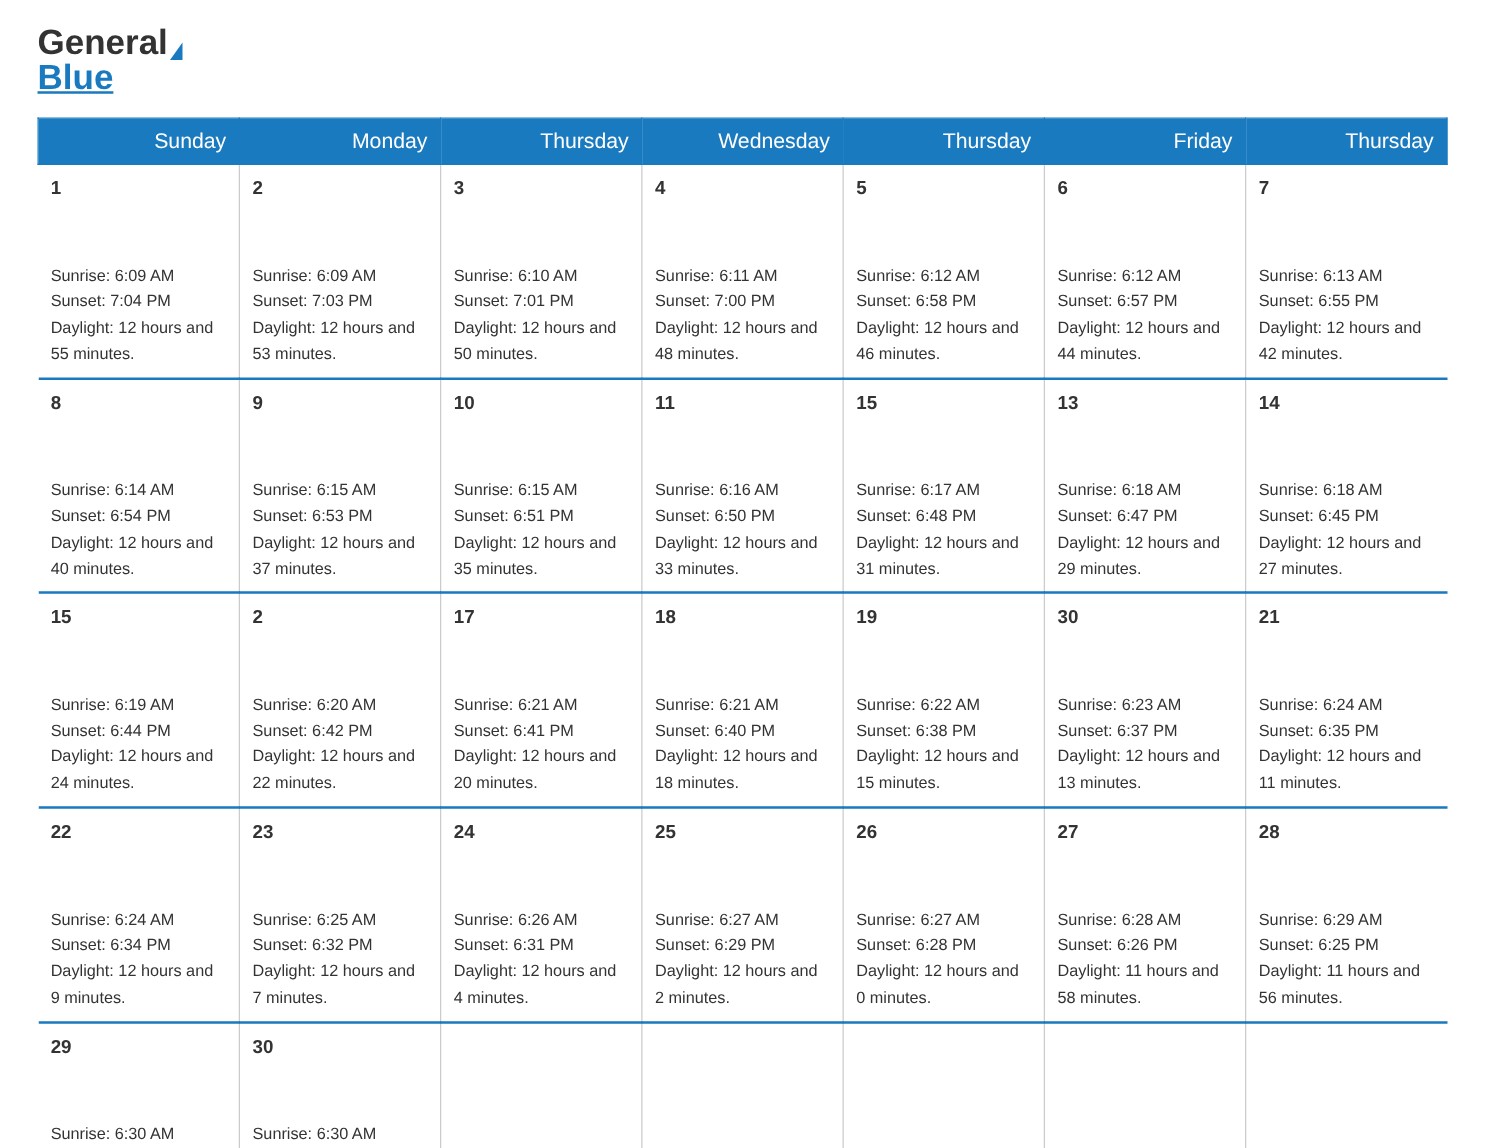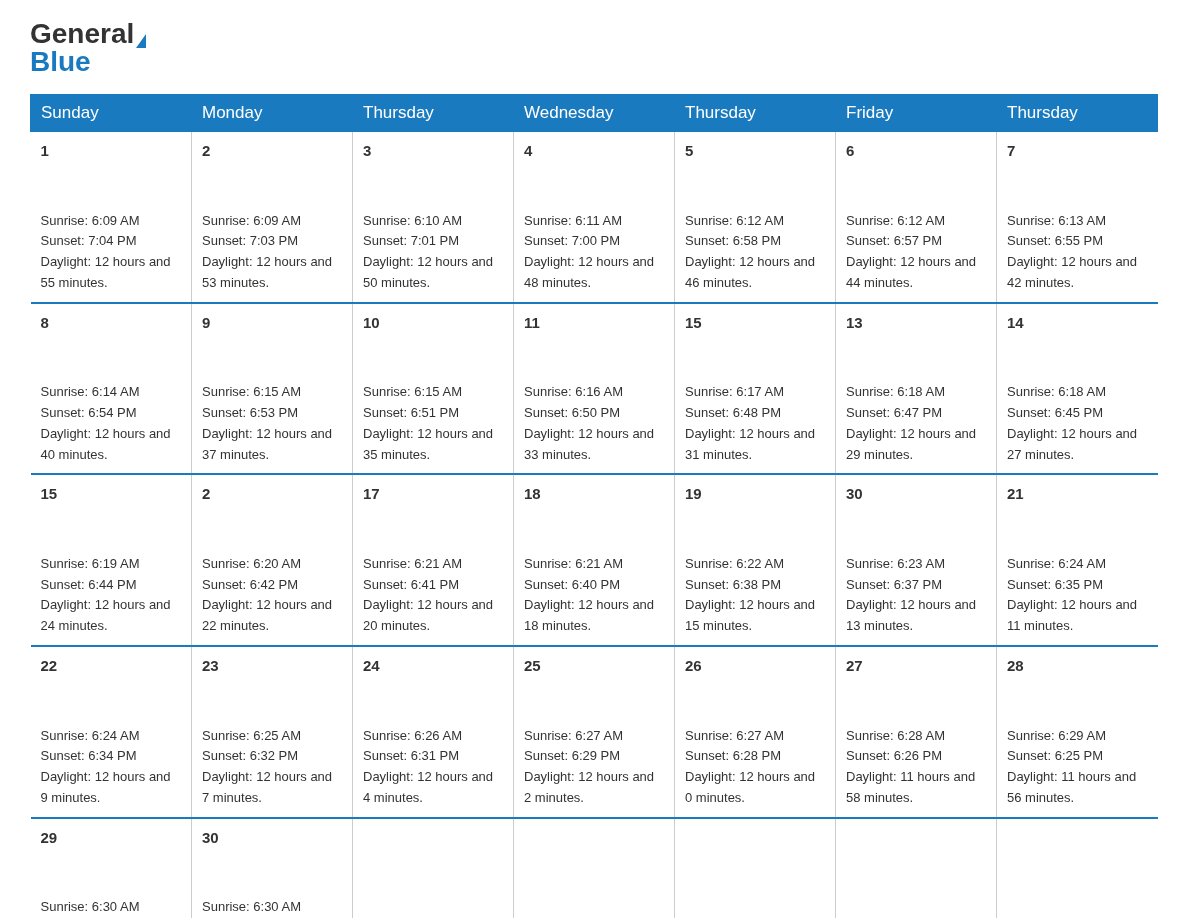--- a/index.html
+++ b/index.html
@@ -25,20 +25,21 @@
       font-size: 28px;
       font-weight: bold;
       color: #333;
       line-height: 1;
     }
     .logo-blue {
       font-size: 28px;
       font-weight: bold;
       color: #1a7abf;
       line-height: 1;
+      text-decoration: underline;
     }
     .logo-triangle {
       display: inline-block;
       width: 0;
       height: 0;
       border-left: 10px solid transparent;
       border-bottom: 14px solid #1a7abf;
       margin-left: 2px;
       vertical-align: bottom;
     }
@@ -61,21 +62,21 @@
       border-collapse: collapse;
     }
     thead tr {
       background-color: #1a7abf;
     }
     thead th {
       color: #fff;
       font-size: 17px;
       font-weight: normal;
       padding: 8px 10px;
-      text-align: left;
+      text-align: right;
       border: 1px solid #1a7abf;
     }
     tbody tr {
       border-bottom: 2px solid #1a7abf;
     }
     tbody td {
       vertical-align: top;
       padding: 8px 10px;
       font-size: 13.5px;
       color: #333;

